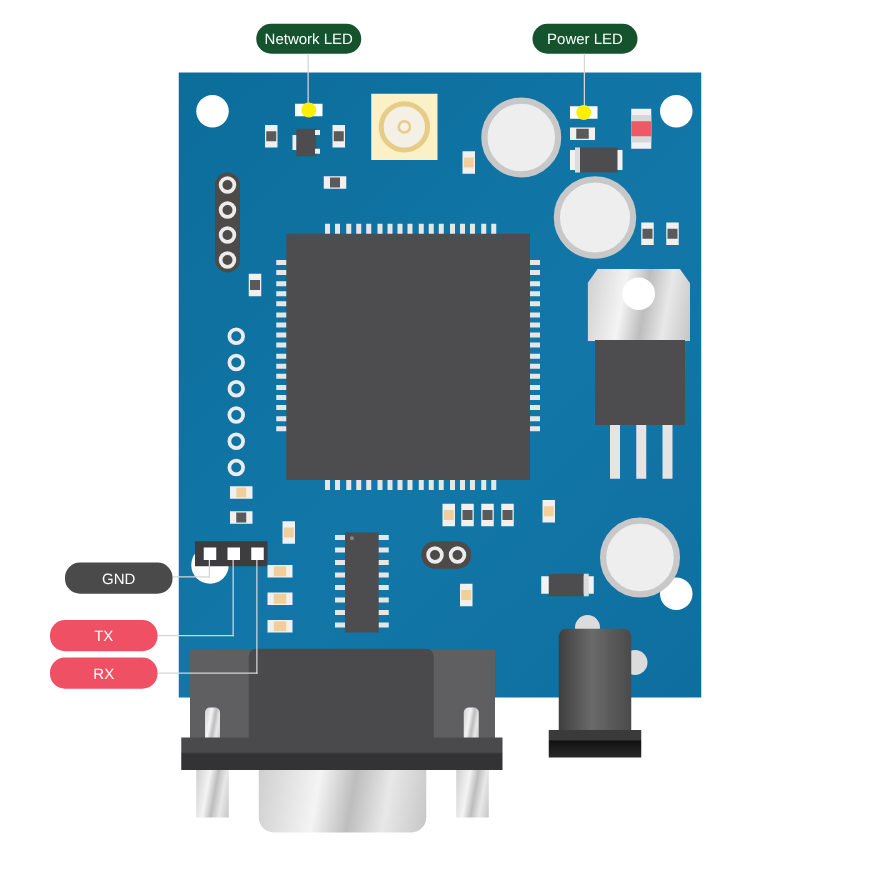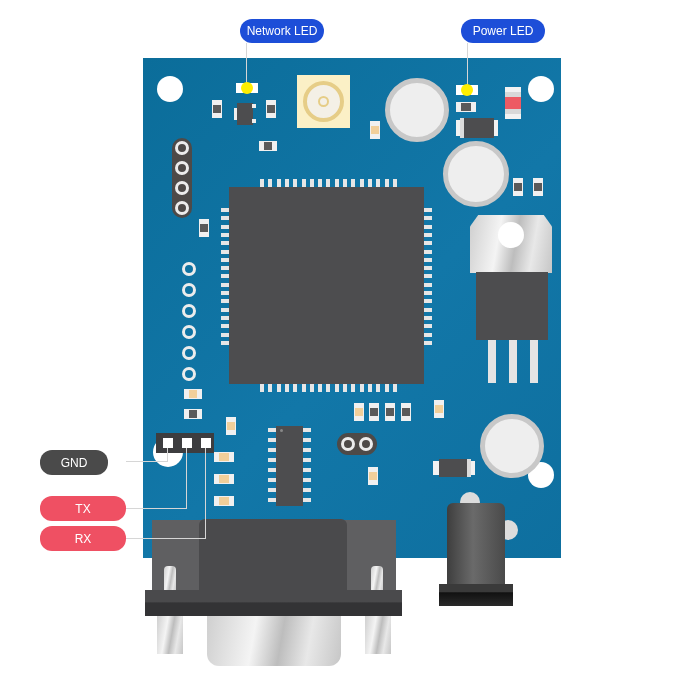--- a/index.html
+++ b/index.html
@@ -1,21 +1,21 @@
 <!DOCTYPE html>
 <html><head>
 <meta charset="utf-8">
 <style>
   html,body{margin:0;padding:0;background:#ffffff;}
   body{width:700px;height:700px;position:relative;overflow:hidden;font-family:"Liberation Sans",sans-serif;}
   .abs{position:absolute;}
   .board{left:143px;top:58px;width:418px;height:500px;background:linear-gradient(135deg,#0b6d9a 0%,#1277a8 55%,#0e6f9f 100%);}
   .hole{background:#ffffff;border-radius:50%;}
   .label{height:24px;border-radius:12px;color:#fff;font-size:12px;display:flex;align-items:center;justify-content:center;}
-  .label.green{background:#1d4ed8;margin-left:35px;}
+  .label.green{background:#14532d;}
   .label.dark{background:#4a4a4a;height:25px;}
   .label.red{background:#ef5063;height:25px;}
   .wire{background:#d6d6d6;}
   .led{background:#fff;}
   .led .dot{position:absolute;width:12px;height:12px;border-radius:50%;background:#ffee00;top:-1px;}
   .smd-v{width:10px;height:18px;background:#f0f0f0;}
   .smd-v .core{position:absolute;left:1px;right:1px;top:5px;bottom:5px;background:#5a5a5a;}
   .smd-v.tan .core{background:#f1cf9a;}
   .smd-h{width:18px;height:10px;background:#f0f0f0;}
   .smd-h .core{position:absolute;top:1px;bottom:1px;left:5px;right:5px;background:#5a5a5a;}
@@ -290,21 +290,21 @@
 <div class="abs metal" style="left:365px;top:616px;width:26px;height:38px;"></div>
 <div class="abs metal" style="left:207px;top:616px;width:134px;height:50px;border-radius:0 0 12px 12px;"></div>
 
 <div class="abs wire" style="left:126px;top:461px;width:42px;height:1px;"></div>
 <div class="abs wire" style="left:167px;top:448px;width:1px;height:14px;"></div>
 <div class="abs wire" style="left:126px;top:508px;width:61px;height:1px;"></div>
 <div class="abs wire" style="left:186px;top:448px;width:1px;height:61px;"></div>
 <div class="abs wire" style="left:126px;top:538px;width:80px;height:1px;"></div>
 <div class="abs wire" style="left:205px;top:448px;width:1px;height:91px;"></div>
 
-<div class="abs label dark" style="left:40px;top:450px;width:68px;border-radius:12px;">
+<div class="abs label dark" style="left:52px;top:450px;width:86px;border-radius:12px;">
   <span>GND</span>
 </div>
 <div class="abs label red" style="left:40px;top:496px;width:86px;">
   <span>TX</span>
 </div>
 <div class="abs label red" style="left:40px;top:526px;width:86px;">
   <span>RX</span>
 </div>
 
 </body></html>

